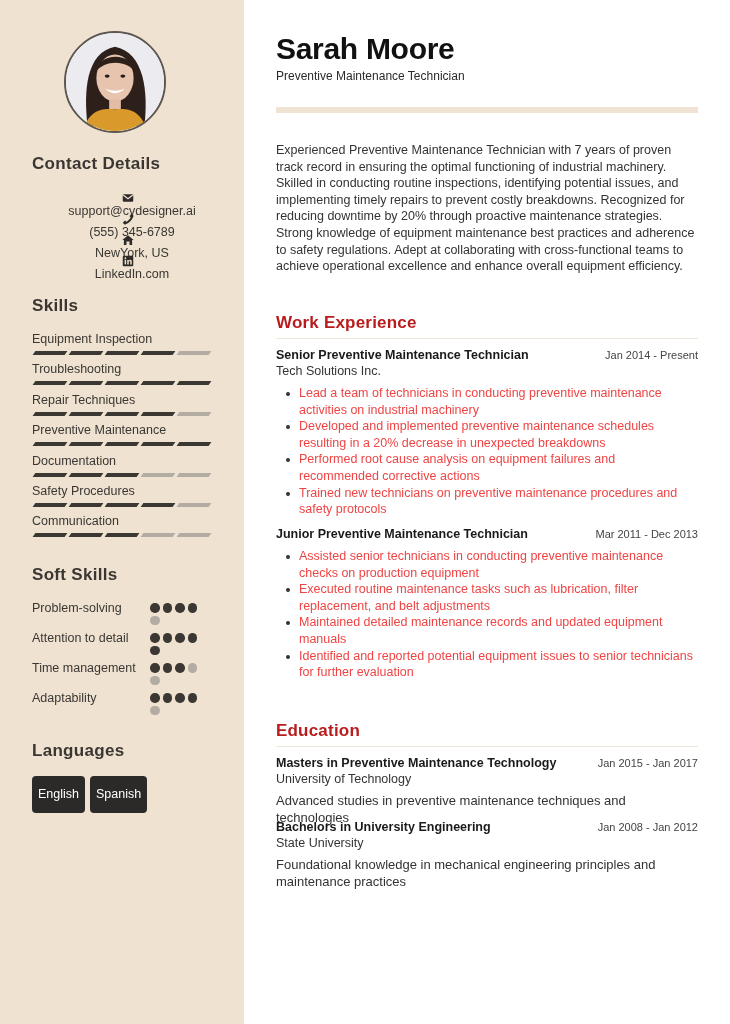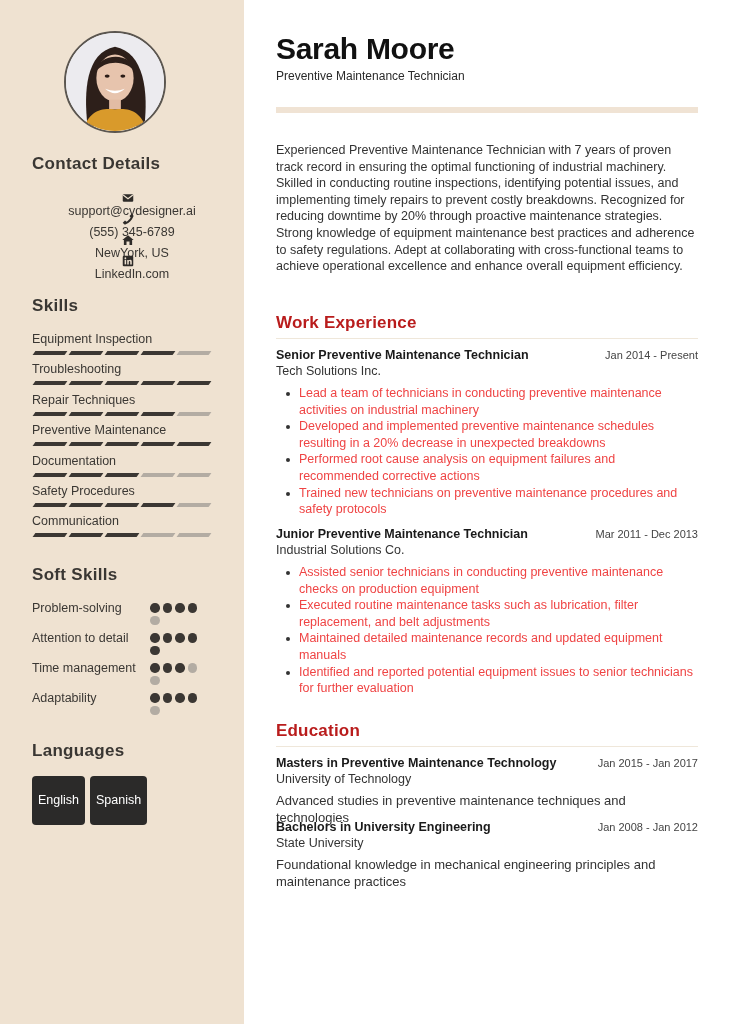--- a/index.html
+++ b/index.html
@@ -28,21 +28,21 @@
     .skill-bars .seg.off { background: #b3aca3; }
 
     .soft-list { position: absolute; left: 32px; top: 600px; width: 180px; }
     .soft { display: flex; font-size: 12.5px; color: #3a3733; line-height: 17px; margin-bottom: 5px; }
     .soft-label { width: 118px; }
     .soft-dots { width: 52px; display: flex; flex-wrap: wrap; gap: 3px 3px; padding-top: 3px; }
     .dot { width: 9.5px; height: 9.5px; border-radius: 50%; background: #3b3733; }
     .dot.off { background: #b3aca3; }
 
     .langs { position: absolute; left: 32px; top: 776px; display: flex; gap: 5px; }
-    .lang { background: #2b2a29; color: #ffffff; font-size: 12.5px; padding: 17px 6px; border-radius: 4px; line-height: 15px; }
+    .lang { background: #2b2a29; color: #ffffff; font-size: 12.5px; padding: 11px 6px; border-radius: 4px; line-height: 15px; }
 
     
     .name { position: absolute; top: 32px; left: 0; font-size: 30px; font-weight: bold; color: #111; letter-spacing: -0.3px; }
     .job-title { position: absolute; top: 69px; left: 0; font-size: 12px; color: #2a2a2a; }
     .header-rule { position: absolute; top: 107px; left: 0; width: 422px; height: 6px; background: #f0e3d4; }
     .summary { position: absolute; top: 142px; left: 0; width: 422px; font-size: 12.5px; line-height: 16.6px; color: #333; }
 
     .section-title { position: absolute; left: 0; font-size: 17px; font-weight: bold; color: #b91c1c; letter-spacing: 0.2px; }
     .section-rule { position: absolute; left: 0; width: 422px; height: 1px; background: #efe7da; }
 
@@ -261,21 +261,20 @@
       <li>Performed root cause analysis on equipment failures and recommended corrective actions</li>
       <li>Trained new technicians on preventive maintenance procedures and safety protocols</li>
     </ul>
   </div>
 
   <div class="entry" style="top:526px">
     <div class="entry-head">
       <span class="entry-role">Junior Preventive Maintenance Technician</span>
       <span class="entry-date">Mar 2011 - Dec 2013</span>
     </div>
-    <div class="entry-org">Industrial Solutions Co.</div>
     <ul class="entry-bullets">
       <li>Assisted senior technicians in conducting preventive maintenance checks on production equipment</li>
       <li>Executed routine maintenance tasks such as lubrication, filter replacement, and belt adjustments</li>
       <li>Maintained detailed maintenance records and updated equipment manuals</li>
       <li>Identified and reported potential equipment issues to senior technicians for further evaluation</li>
     </ul>
   </div>
 
   <h2 class="section-title" style="top:721px">Education</h2>
   <div class="section-rule" style="top:746px"></div>

